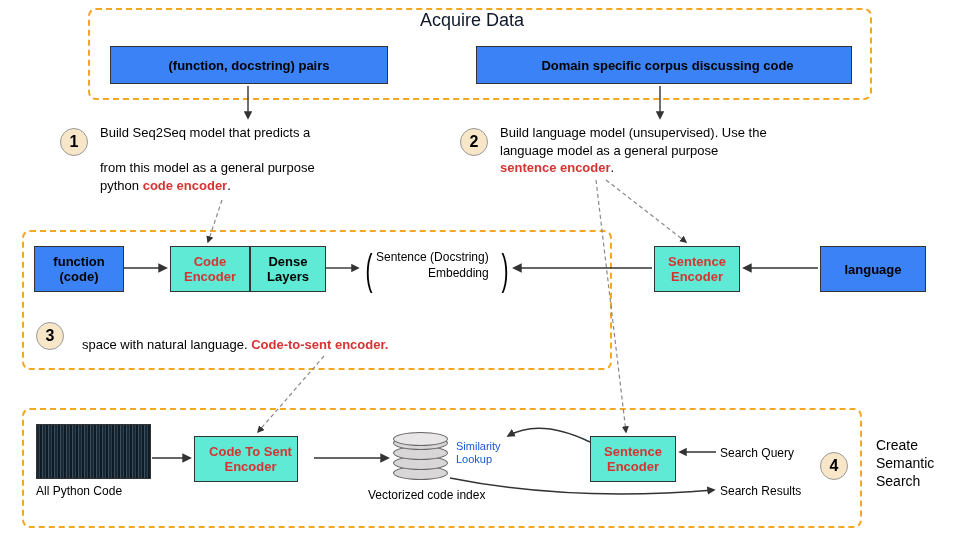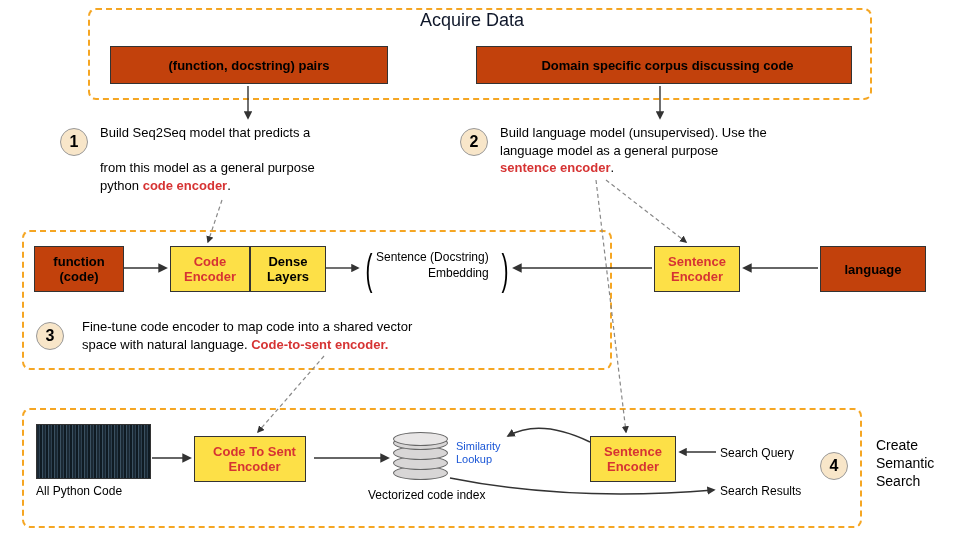--- a/index.html
+++ b/index.html
@@ -1,21 +1,21 @@
 <!DOCTYPE html>
 <html><head>
 <meta charset="utf-8">
 <style>
   * { box-sizing: border-box; margin: 0; padding: 0; }
   body { width: 960px; height: 540px; font-family: Arial, sans-serif; background: #fff; position: relative; overflow: hidden; }
   .dashed-box { position: absolute; border: 2px dashed #F5A623; border-radius: 8px; }
   .title { position: absolute; font-size: 18px; color: #0f172a; }
   .box { position: absolute; border: 1px solid #333; display: flex; align-items: center; justify-content: center; text-align: center; font-size: 13px; }
-  .gray { background: #c2410c; }
-  .purple { background: #fde047; }
+  .gray { background: #3b82f6; }
+  .purple { background: #5eead4; }
   .circle-num { position: absolute; width: 28px; height: 28px; border-radius: 50%; background: #f8e6c9; border: 1px solid #999; display: flex; align-items: center; justify-content: center; font-size: 16px; font-weight: bold; }
   .desc { position: absolute; font-size: 13px; line-height: 1.35; }
   .red { color: #d63333; font-weight: bold; }
   .bold { font-weight: bold; }
   .small-label { position: absolute; font-size: 12px; }
   .code-img { position: absolute; width: 115px; height: 55px; background: repeating-linear-gradient(90deg, #1a2833 0 2px, #2d4050 2px 3px, #0f1a22 3px 5px, #3a5060 5px 6px); border: 1px solid #333; }
   .embed-label { position: absolute; font-size: 12px; text-align: right; line-height: 1.3; }
   .paren-l { position: absolute; font-size: 42px; color: #000; transform: scaleX(0.5); }
   .paren-r { position: absolute; font-size: 42px; color: #000; transform: scaleX(0.5); }
   svg.overlay { position: absolute; top: 0; left: 0; width: 960px; height: 540px; pointer-events: none; }
@@ -66,30 +66,30 @@
 </div>
 <div class="paren-r" style="left:498px; top:246px;">)</div>
 <div class="box purple bold red" style="left:654px; top:246px; width:86px; height:46px; white-space: pre-line;">Sentence
 Encoder</div>
 <div class="box gray bold" style="left:820px; top:246px; width:106px; height:46px;">language</div>
 
 <div class="circle-num" style="left:36px; top:322px;">
     <span>3</span>
   </div>
 <div class="desc" style="left:82px; top:318px; width:510px;">
-  <span>Fine-tune code encoder to map code into a shared vector</span><br>
+  <br>
   <span>space with natural language.  </span><span class="red">Code-to-sent encoder.</span>
 </div>
 
 <div class="dashed-box" style="left:22px; top:408px; width:840px; height:120px;"></div>
 
 <div class="code-img" style="left:36px; top:424px;"></div>
 <div class="small-label" style="left:36px; top:484px;">All Python Code</div>
 
-<div class="box purple bold red" style="left:194px; top:436px; width:112px; height:46px; white-space: pre-line; padding-left: 9px;">Code To Sent
+<div class="box purple bold red" style="left:194px; top:436px; width:104px; height:46px; white-space: pre-line; padding-left: 9px;">Code To Sent
 Encoder</div>
 
 <div class="db-cyl" style="left:393px; top:432px;">
   <div class="db-disk" style="top:34px;"></div>
   <div class="db-disk" style="top:24px;"></div>
   <div class="db-disk" style="top:14px;"></div>
   <div class="db-disk" style="top:4px;"></div>
   <div class="db-disk" style="top:0; background:#e8e6e6;"></div>
 </div>
 <div class="small-label" style="left:368px; top:488px;">Vectorized code index</div>

